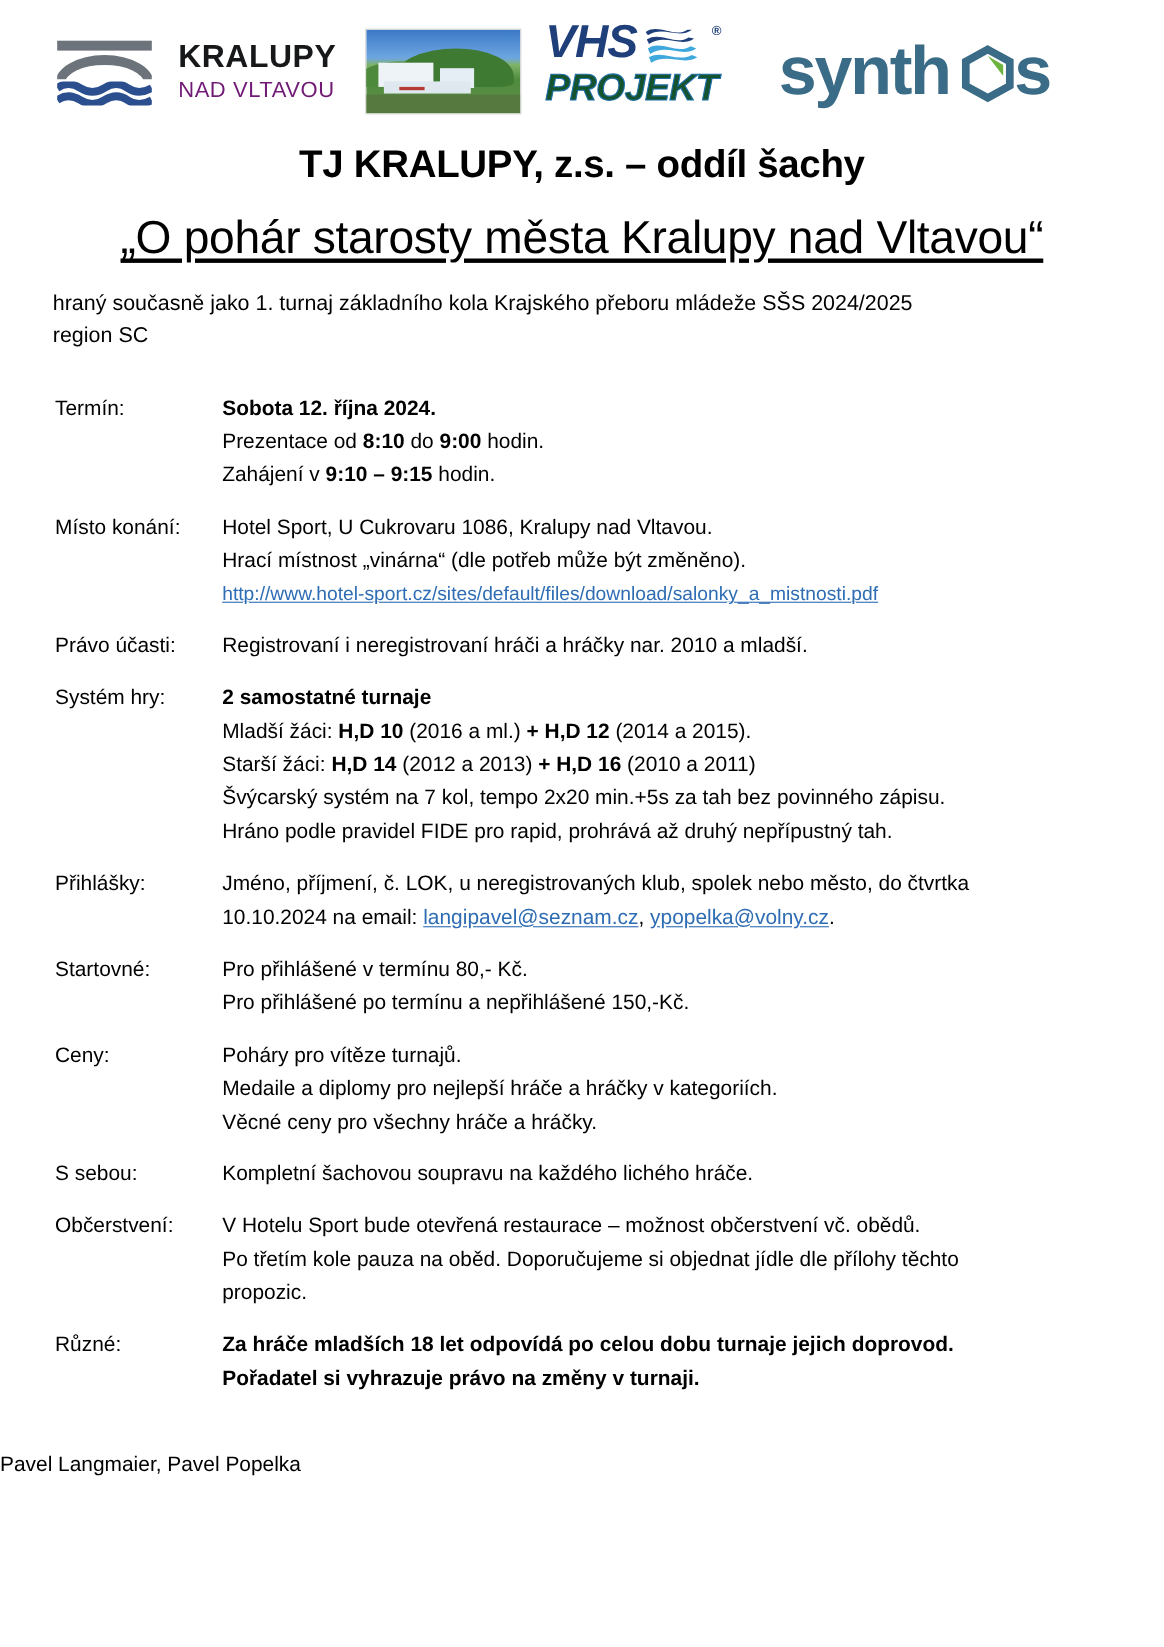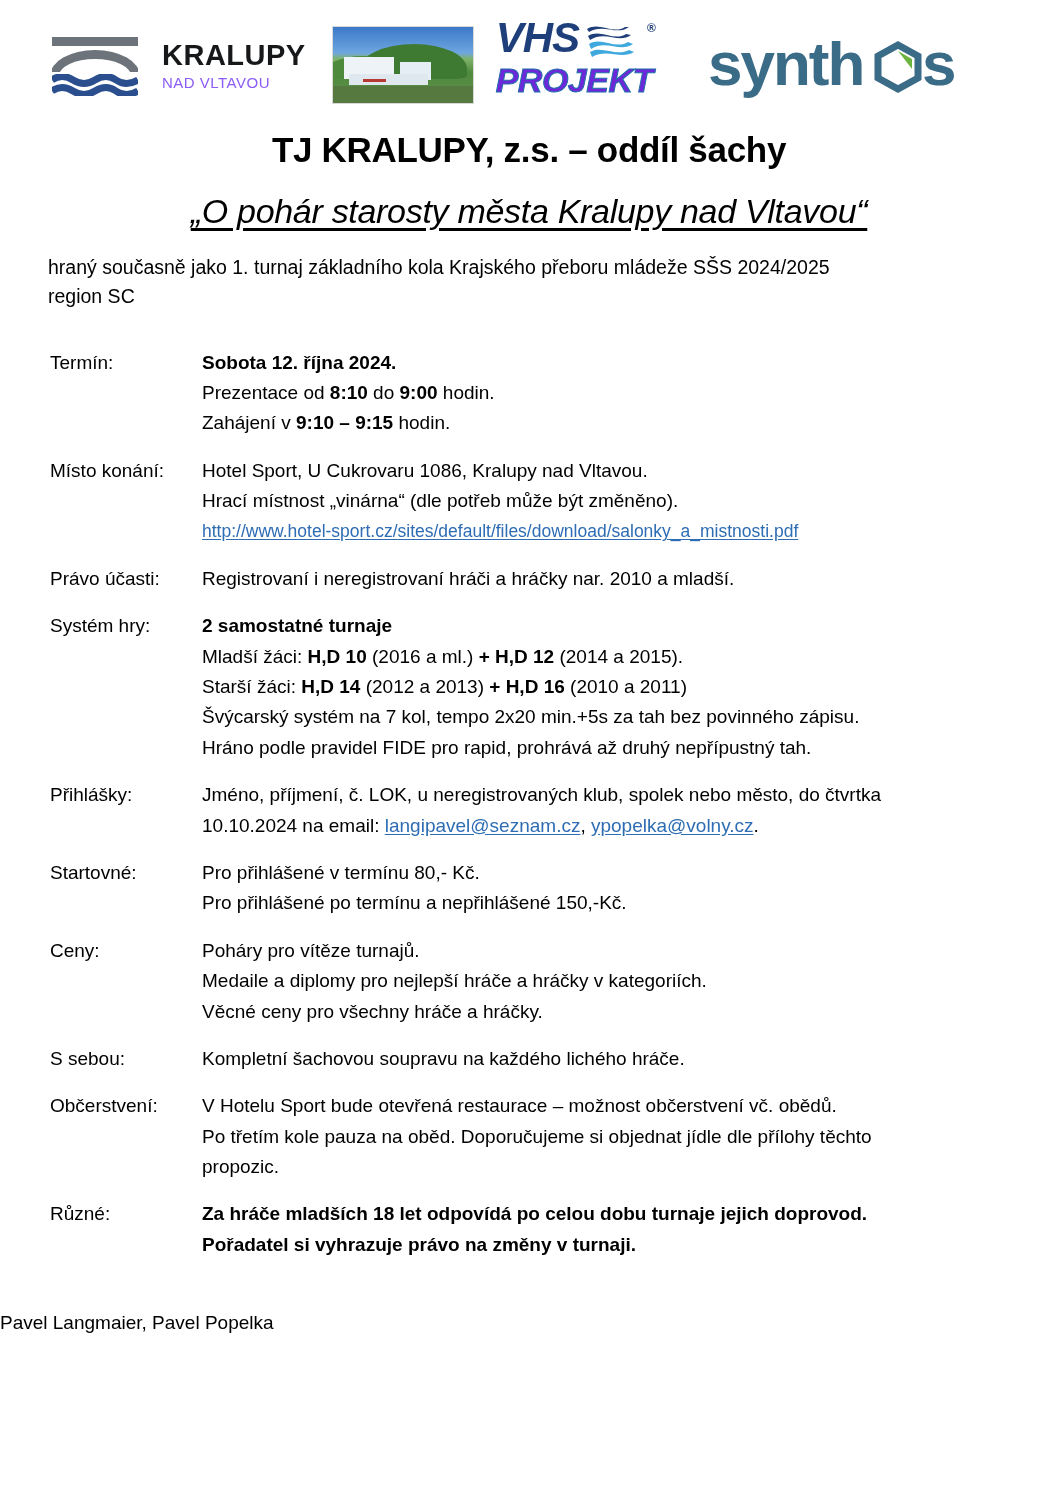--- a/index.html
+++ b/index.html
@@ -80,24 +80,24 @@
     line-height: 1;
   }
   .kr-title {
     font-size: 29px;
     font-weight: bold;
     letter-spacing: 0.5px;
     color: #16181a;
     font-family: "Liberation Sans", sans-serif;
   }
   .kr-sub {
-    font-size: 15px;
+    font-size: 20px;
     font-weight: normal;
     letter-spacing: 0.5px;
-    color: #8b5cf6;
+    color: #701a75;
     margin-top: 5px;
     font-family: "Liberation Sans", sans-serif;
   }
 
   
   .logo-photo {
     width: 142px;
     height: 78px;
     margin-right: 22px;
     position: relative;
@@ -184,21 +184,21 @@
     font-size: 12px;
     color: #1f3f7a;
     margin-top: 2px;
     font-weight: bold;
   }
   .vhs-projekt {
     font-family: "Liberation Sans", sans-serif;
     font-size: 34px;
     font-weight: bold;
     font-style: italic;
-    color: #6d28d9;
+    color: #14532d;
     letter-spacing: -0.5px;
     margin-top: 2px;
     line-height: 1;
     -webkit-text-stroke: 1px #1f6fa8;
   }
 
   
   .logo-synthos {
     flex: none;
     position: relative;
@@ -217,25 +217,24 @@
   }
   .doc-sub {
     text-align: center;
     font-size: 17.5px;
     font-weight: bold;
     line-height: 1.52;
     margin: 18px 60px 0 60px;
   }
   .doc-quote {
     text-align: center;
-    font-size: 34px;
+    font-size: 42px;
     font-weight: normal;
     margin: 22px 0 0 0;
     letter-spacing: -0.3px;
-    font-style: italic;
   }
   .doc-quote span {
     text-decoration: underline;
     text-underline-offset: 5px;
   }
   .doc-sub2 {
     text-align: left;
     font-size: 19.5px;
     font-weight: normal;
     line-height: 1.5;

